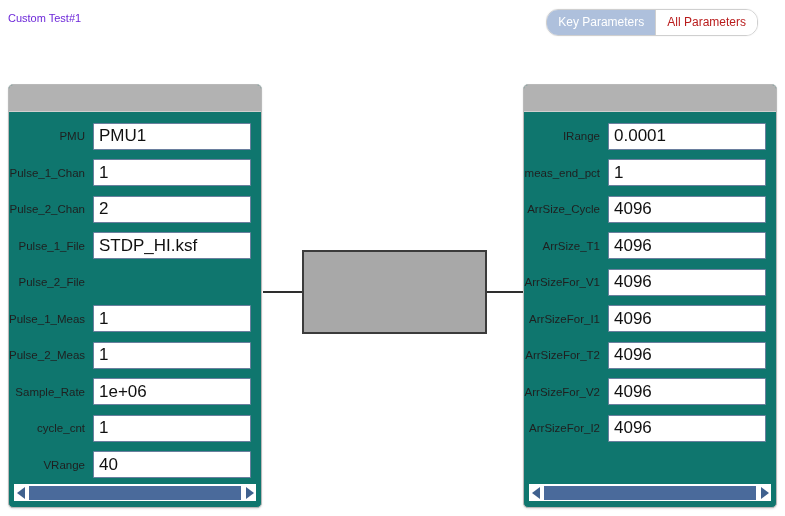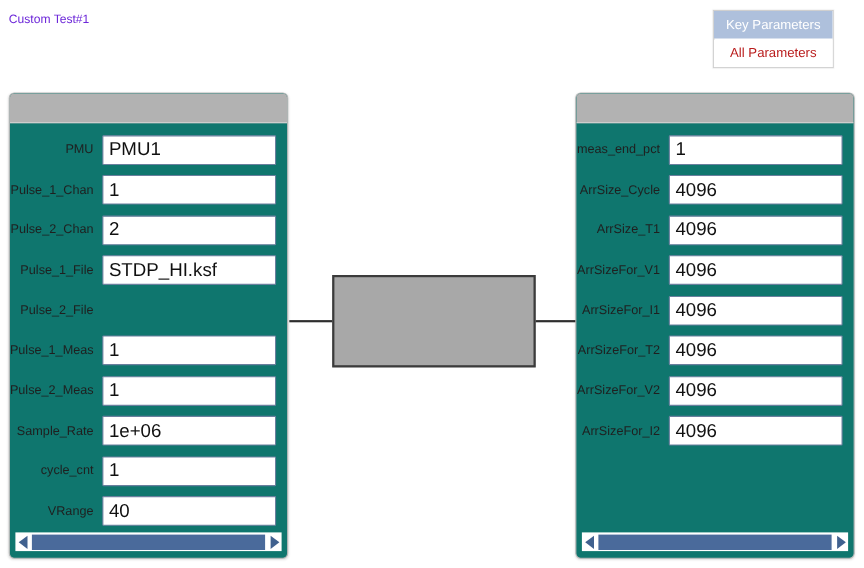--- a/index.html
+++ b/index.html
@@ -26,24 +26,23 @@
     white-space: nowrap;
   }
 
   #tab-group {
     position: absolute;
     right: 27px;
     top: 9px;
     display: flex;
     background: #ffffff;
     border: 1px solid #cfcfcf;
-    border-radius: 0;
+    border-radius: 12px;
     overflow: hidden;
     box-shadow: 0 0 0 1px rgba(0,0,0,0.02);
-    flex-direction: column;
   }
   .tab-btn {
     font-family: "Liberation Sans", sans-serif;
     font-size: 12px;
     padding: 5px 11px 6px 11px;
     border: none;
     background: #ffffff;
     color: #b91c1c;
     cursor: pointer;
     white-space: nowrap;
@@ -258,20 +257,24 @@
 </div>
 
 <div id="connector-left" class="connector"></div>
 <div id="center-block"></div>
 <div id="connector-right" class="connector"></div>
 
 <div class="panel" id="panel-right">
   <div class="panel-header"></div>
   <div class="panel-body">
 
+    <div class="field-row">
+      <div class="field-label">IRange</div>
+      <input class="field-input" type="text" value="0.0001" style="">
+    </div>
 
 
     <div class="field-row">
       <div class="field-label">meas_end_pct</div>
       <input class="field-input" type="text" value="1" style="">
     </div>
 
     <div class="field-row">
       <div class="field-label">ArrSize_Cycle</div>
       <input class="field-input" type="text" value="4096" style="">

